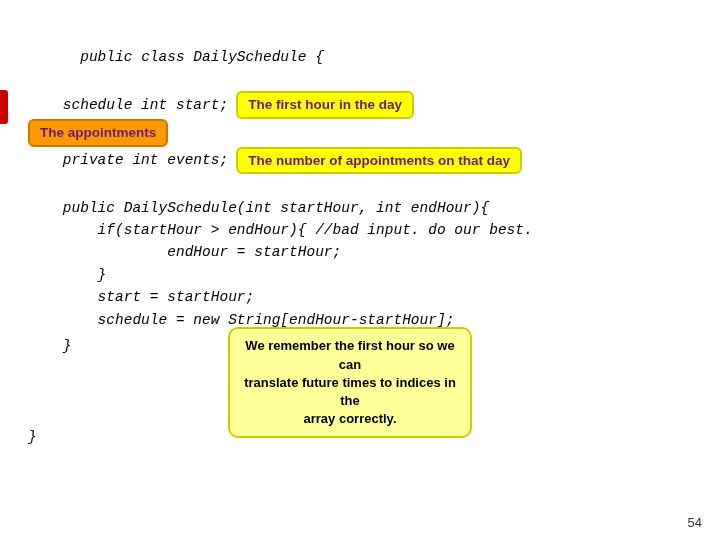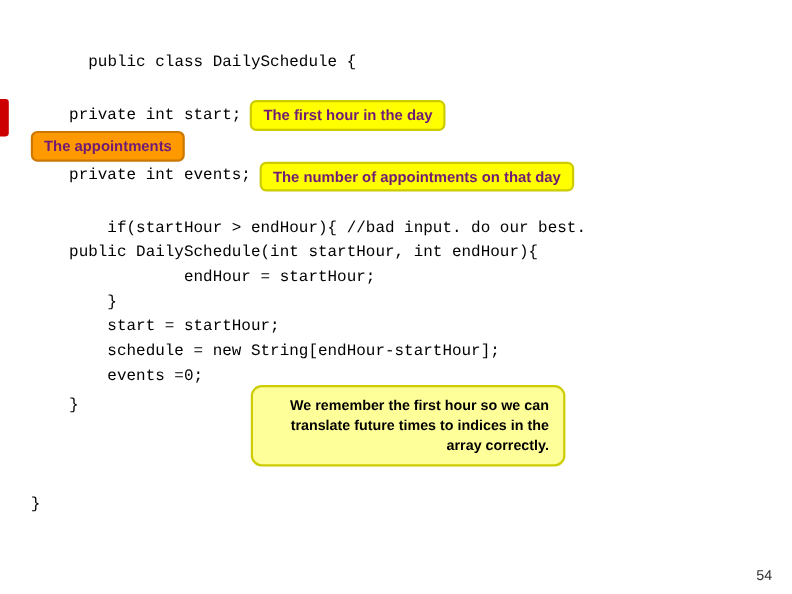--- a/index.html
+++ b/index.html
@@ -20,20 +20,21 @@
       position: relative;
     }
     .code-block {
       color: #000;
       line-height: 1.55;
       font-size: 14.5px;
     }
     .code-line {
       white-space: pre;
       display: block;
+      font-style: italic;
     }
 
     
     .callout {
       display: inline-block;
       background: #ffff00;
       border: 2px solid #cccc00;
       border-radius: 6px;
       padding: 3px 10px;
       font-family: Arial, sans-serif;
@@ -66,22 +67,22 @@
       left: 200px;
       top: -8px;
       background: #ffff99;
       border: 2px solid #cccc00;
       border-radius: 10px;
       padding: 8px 13px;
       font-family: Arial, sans-serif;
       font-size: 13px;
       font-weight: bold;
       color: #000;
-      text-align: right;
-      width: 286px;
+      text-align: center;
+      width: 244px;
       line-height: 1.4;
       z-index: 10;
     }
 
     .page-number {
       position: absolute;
       bottom: 10px;
       right: 18px;
       font-family: Arial, sans-serif;
       font-size: 13px;
@@ -105,48 +106,47 @@
 
   <div class="left-accent"></div>
 
   <div class="code-block">
 
     <div class="code-line">
       <span>public class DailySchedule {</span>
     </div>
 
     <div class="line-with-callout">
-      <span class="code-line" style="display:inline;">    private int start;</span>
+      <span class="code-line" style="display:inline;">    schedule int start;</span>
       <span class="callout">The first hour in the day</span>
     </div>
 
     <div class="line-with-callout">
       <span class="callout callout-orange">The appointments</span>
     </div>
 
     <div class="line-with-callout">
       <span class="code-line" style="display:inline;">    private int events;</span>
       <span class="callout">The number of appointments on that day</span>
     </div>
 
     <div class="code-line">&nbsp;</div>
 
+    <div class="code-line">    public DailySchedule(int startHour, int endHour){</div>
+
     <div class="code-line">        if(startHour &gt; endHour){ //bad input. do our best.</div>
-
-    <div class="code-line">    public DailySchedule(int startHour, int endHour){</div>
 
     <div class="code-line">                endHour = startHour;</div>
 
     <div class="code-line">        }</div>
 
     <div class="code-line">        start = startHour;</div>
 
     <div class="code-line">        schedule = new String[endHour-startHour];</div>
 
-    <div class="code-line">        events =0;</div>
 
     <div class="bottom-callout-wrapper">
       <div class="code-line">    }</div>
       <div class="bottom-callout">
         We remember the first hour so we can<br>
         translate future times to indices in the<br>
         array correctly.
       </div>
     </div>
 

